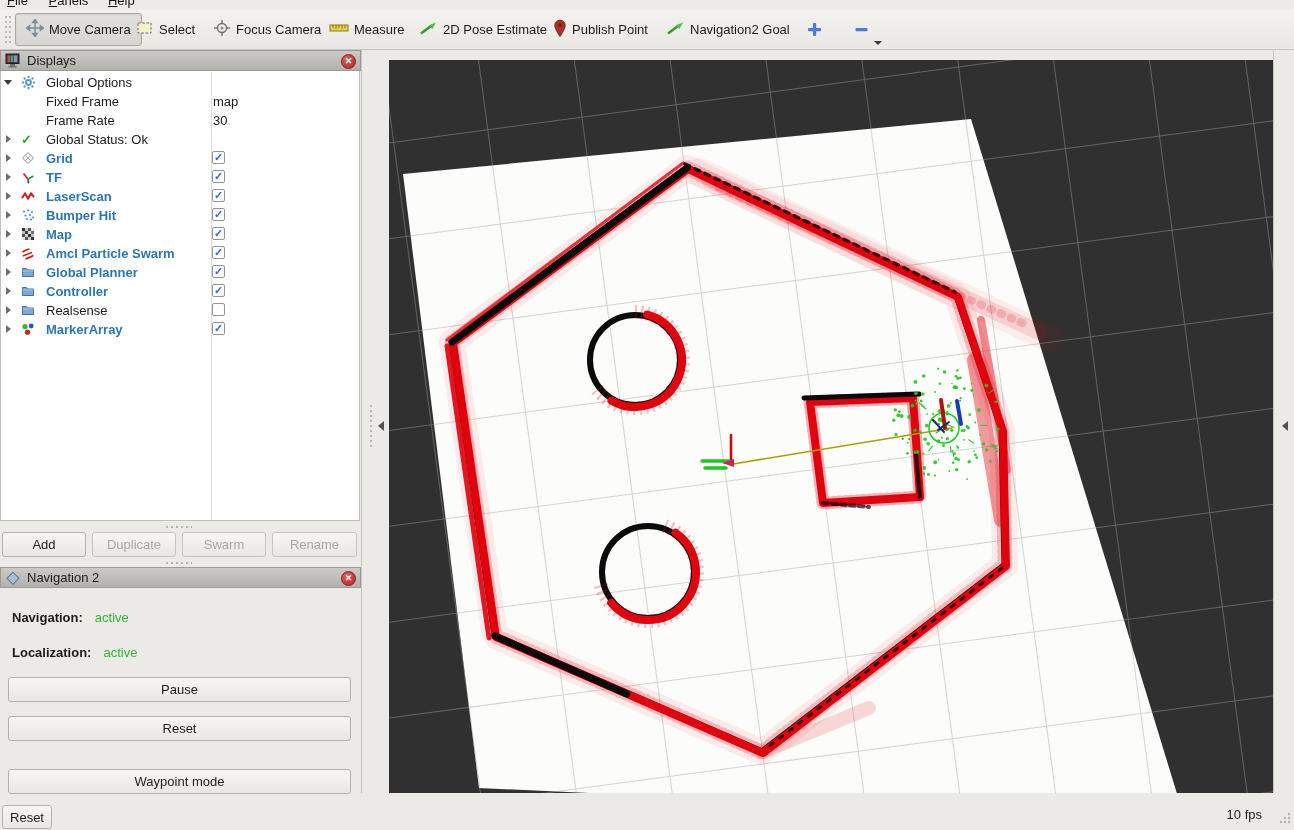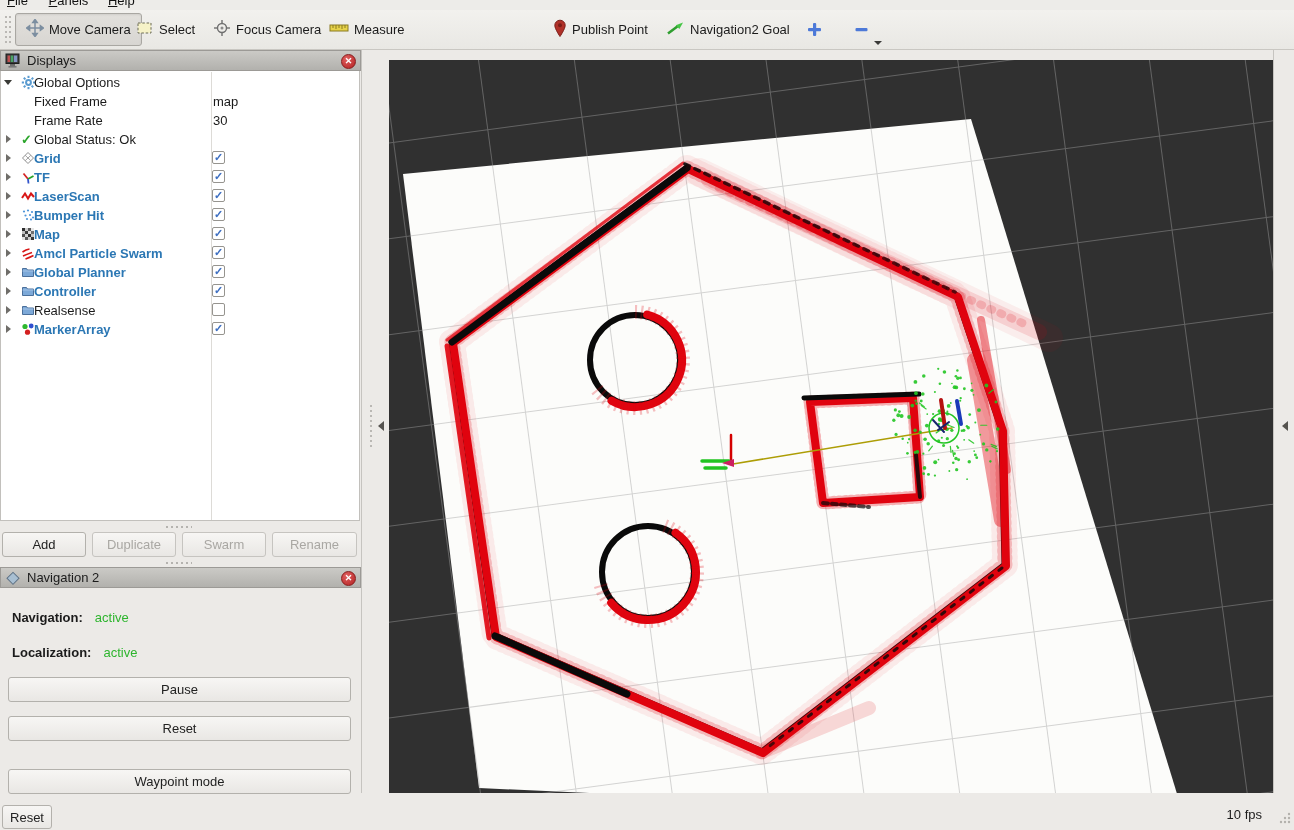--- a/index.html
+++ b/index.html
@@ -35,21 +35,21 @@
   #tree-bg{left:0;top:71px;width:360px;height:450px;background:#ffffff;
            border:1px solid #c2c0bc;border-top:none;box-sizing:border-box;}
   #col-divider{left:211px;top:72px;width:1px;height:448px;background:#dddbd7;}
   #tree-rows{left:0;top:73px;width:360px;}
   .trow{position:relative;height:19px;}
   .trow .arr{position:absolute;left:6px;top:5px;width:0;height:0;
              border-top:4px solid transparent;border-bottom:4px solid transparent;border-left:5px solid #6f6d69;}
   .trow .arr.open{left:4px;top:7px;border-left:4px solid transparent;border-right:4px solid transparent;
                   border-top:5px solid #3a3a36;border-bottom:none;}
   .trow .ticon{position:absolute;left:21px;top:2px;width:16px;height:15px;}
-  .trow .lbl{position:absolute;left:34px;top:2px;white-space:nowrap;text-align:right;}
+  .trow .lbl{position:absolute;left:46px;top:2px;white-space:nowrap;text-align:right;}
   .trow .val{position:absolute;left:213px;top:2px;white-space:nowrap;display:flex;align-items:center;gap:4px;}
   .em{color:#2b77b4;font-weight:bold;}
   .green{color:#2aa52a;font-weight:bold;}
   .cb{position:absolute;left:212px;top:2px;width:13px;height:13px;background:#fff;border:1px solid #96948f;
       border-radius:2px;box-sizing:border-box;font-size:11px;line-height:11px;text-align:center;
       color:#3e6fc1;font-weight:bold;}
   .swatch{display:inline-block;width:12px;height:12px;background:#303030;border:1px solid #555;}
 
   
   .btn{position:absolute;background:linear-gradient(#f7f6f4,#e9e7e4);border:1px solid #b3b1ac;border-radius:3px;
@@ -126,20 +126,27 @@
             <line x1="4" y1="3" x2="4" y2="6"></line>
             <line x1="7" y1="3" x2="7" y2="7"></line>
             <line x1="10" y1="3" x2="10" y2="6"></line>
             <line x1="13" y1="3" x2="13" y2="7"></line>
             <line x1="16" y1="3" x2="16" y2="6"></line>
           </g>
         </svg></span>
     <span>Measure</span>
   </div>
 
+  <div class="tool" style="left:419px">
+    <span><svg width="19" height="16">
+          <line x1="2" y1="13.5" x2="12" y2="6" stroke="#2f9e2f" stroke-width="2.6"></line>
+          <path d="M17 2.5 L9.8 5.2 L13.4 9 Z" fill="#45c545"></path>
+        </svg></span>
+    <span>2D Pose Estimate</span>
+  </div>
 
   <div class="tool" style="left:553px">
     <span><svg width="14" height="19">
           <path d="M7 17.5 C7 17.5 1.8 9.8 1.8 6.4 A5.2 5.2 0 1 1 12.2 6.4 C12.2 9.8 7 17.5 7 17.5 Z" fill="#b03028" stroke="#7a1d18"></path>
           <circle cx="7" cy="6.2" r="2" fill="#7a1d18"></circle>
         </svg></span>
     <span>Publish Point</span>
   </div>
 
   <div class="tool" style="left:666px">

